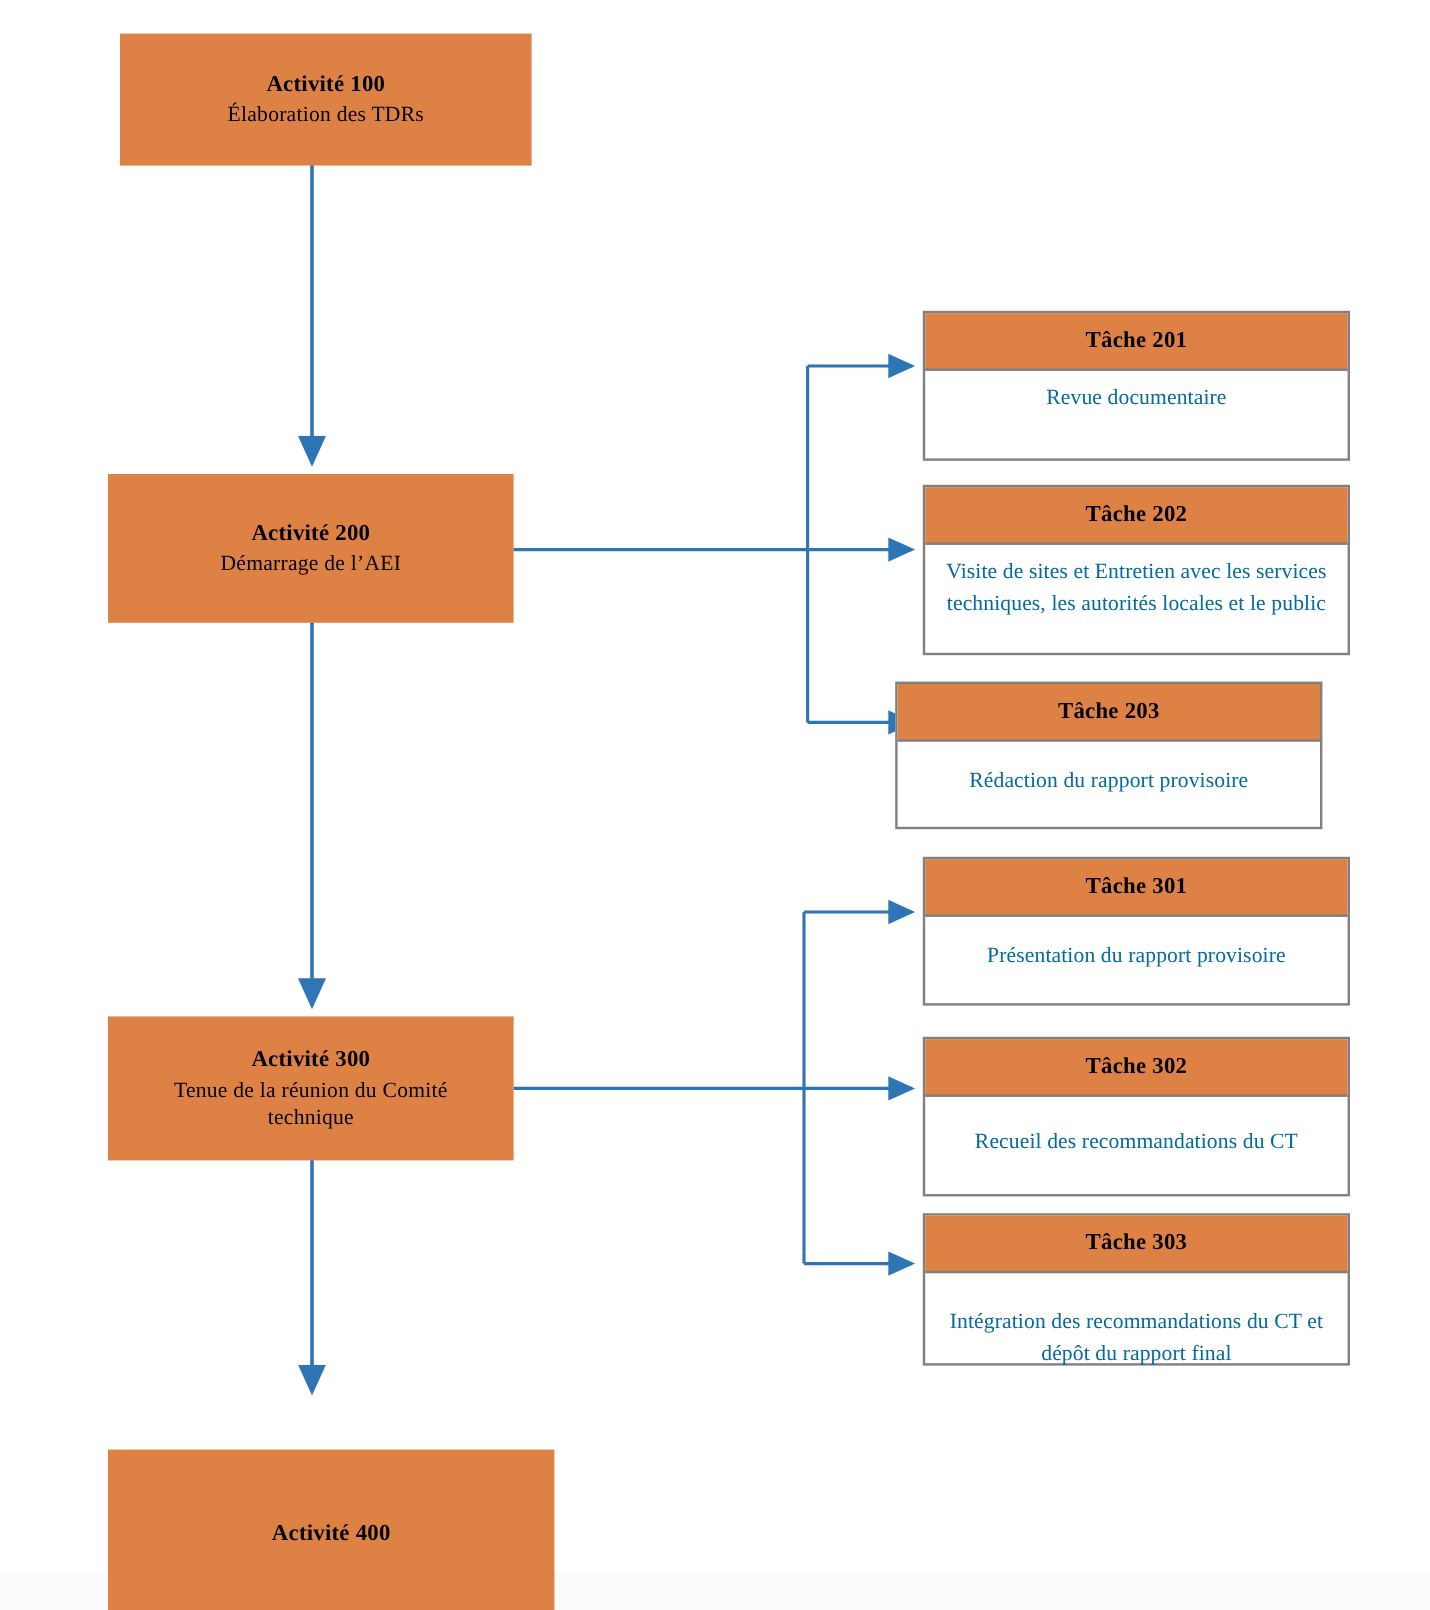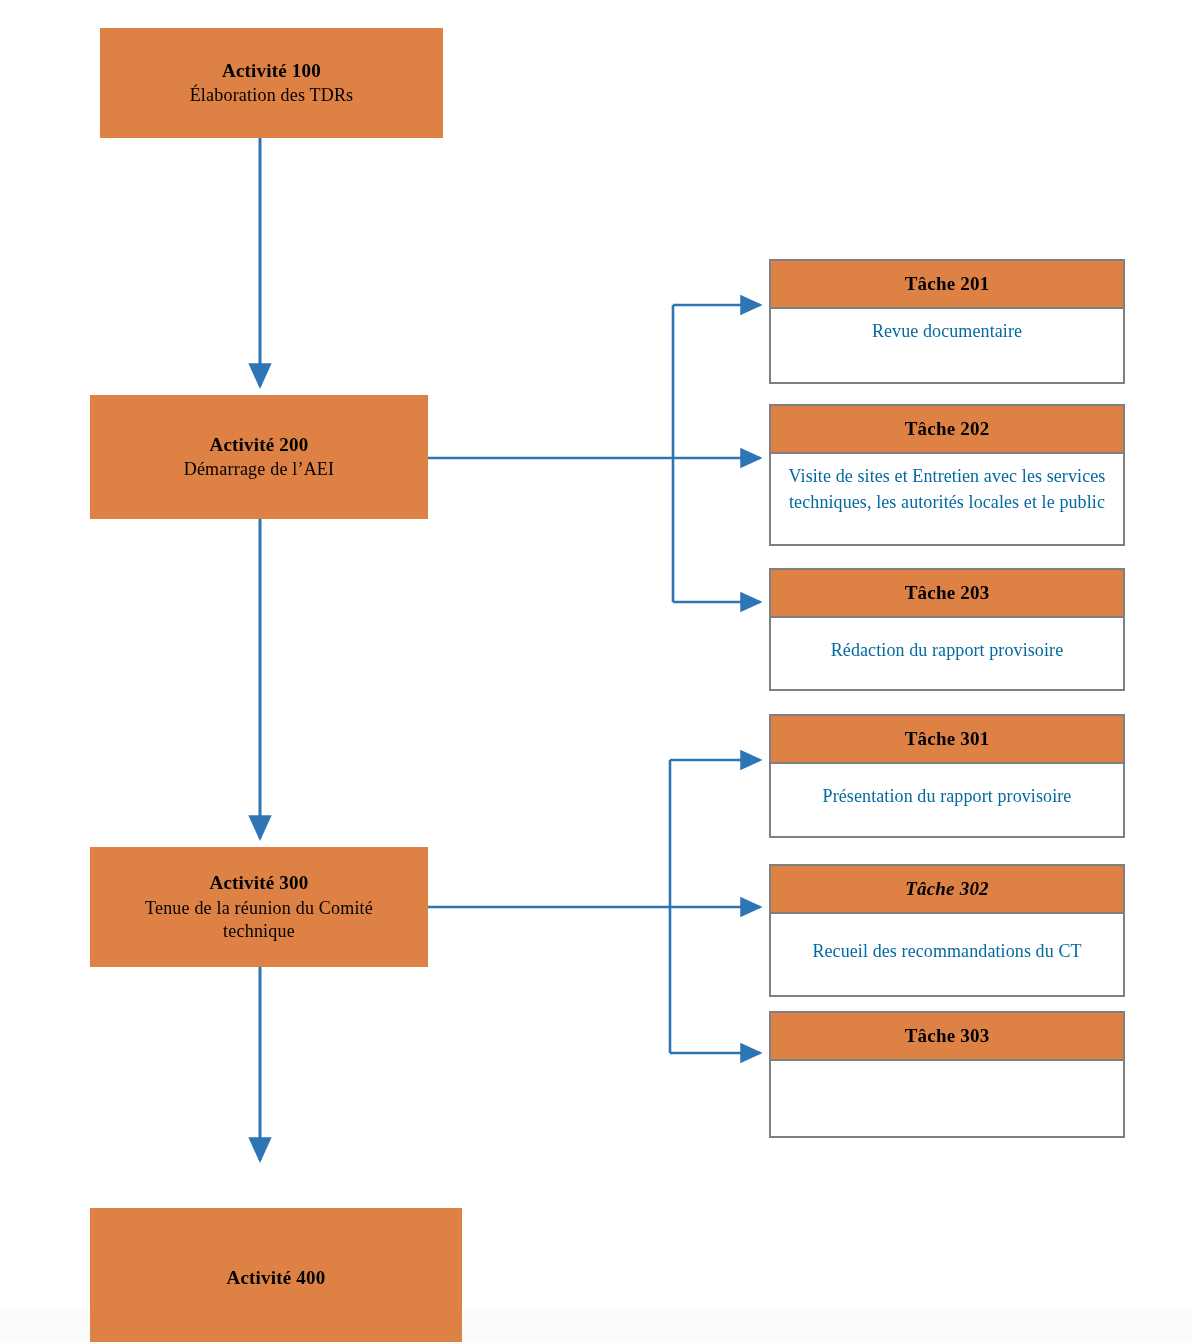--- a/index.html
+++ b/index.html
@@ -172,32 +172,33 @@
   <div class="task-box" style="left:769px; top:259px; width:356px; height:125px;">
     <div class="task-header" style="height:46px;">Tâche 201</div>
     <div class="task-body">Revue documentaire</div>
   </div>
 
   <div class="task-box" style="left:769px; top:404px; width:356px; height:142px;">
     <div class="task-header" style="height:46px;">Tâche 202</div>
     <div class="task-body">Visite de sites et Entretien  avec  les services  techniques,  les autorités locales  et le public</div>
   </div>
 
-  <div class="task-box" style="left:769px; top:568px; width:356px; height:123px;">
+  <div class="task-box" style="left:746px; top:568px; width:356px; height:123px;">
     <div class="task-header" style="height:46px;">Tâche 203</div>
     <div class="task-body center-v">Rédaction  du rapport  provisoire</div>
   </div>
 
   <div class="task-box" style="left:769px; top:714px; width:356px; height:124px;">
     <div class="task-header" style="height:46px;">Tâche 301</div>
     <div class="task-body center-v">Présentation  du rapport  provisoire</div>
   </div>
 
   <div class="task-box" style="left:769px; top:864px; width:356px; height:133px;">
-    <div class="task-header" style="height:46px;font-style:italic;">Tâche 302</div>
+    <div class="task-header" style="height:46px;">Tâche 302</div>
     <div class="task-body center-v">Recueil  des recommandations  du CT</div>
   </div>
 
   <div class="task-box" style="left:769px; top:1011px; width:356px; height:127px;gap:18px;">
     <div class="task-header" style="height:46px;">Tâche 303</div>
+    <div class="task-body">Intégration  des recommandations  du CT et dépôt du rapport  final</div>
   </div>
 
 </div>
 
 </body></html>

